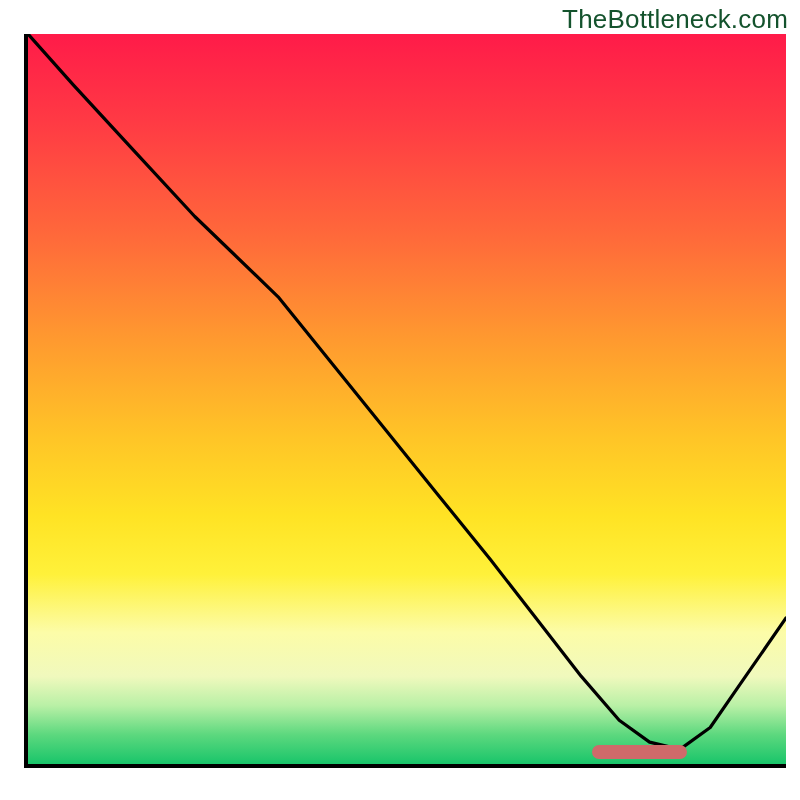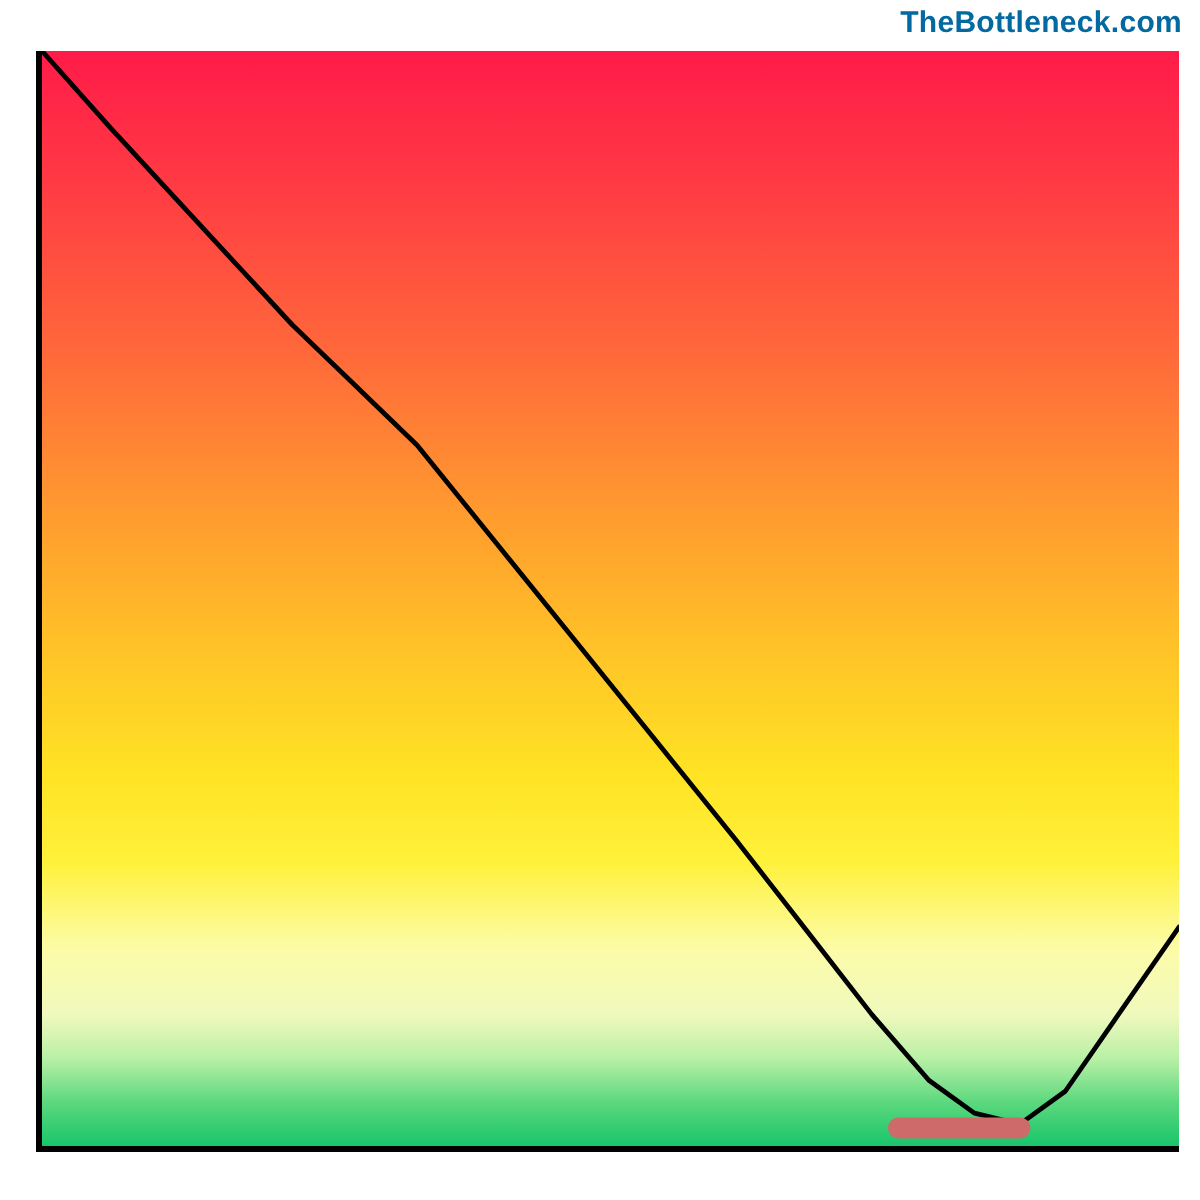--- a/index.html
+++ b/index.html
@@ -13,23 +13,23 @@
   }
   .stage {
     position: relative;
     width: 800px;
     height: 800px;
   }
   .watermark {
     position: absolute;
     top: 4px;
     right: 12px;
-    font-size: 20px;
-    font-weight: 700;
-    color: #0369a1;
+    font-size: 26px;
+    font-weight: 400;
+    color: #14532d;
     letter-spacing: 0.2px;
   }
   .plot {
     position: absolute;
     left: 28px;
     top: 34px;
     width: 758px;
     height: 730px;
     overflow: hidden;
   }

